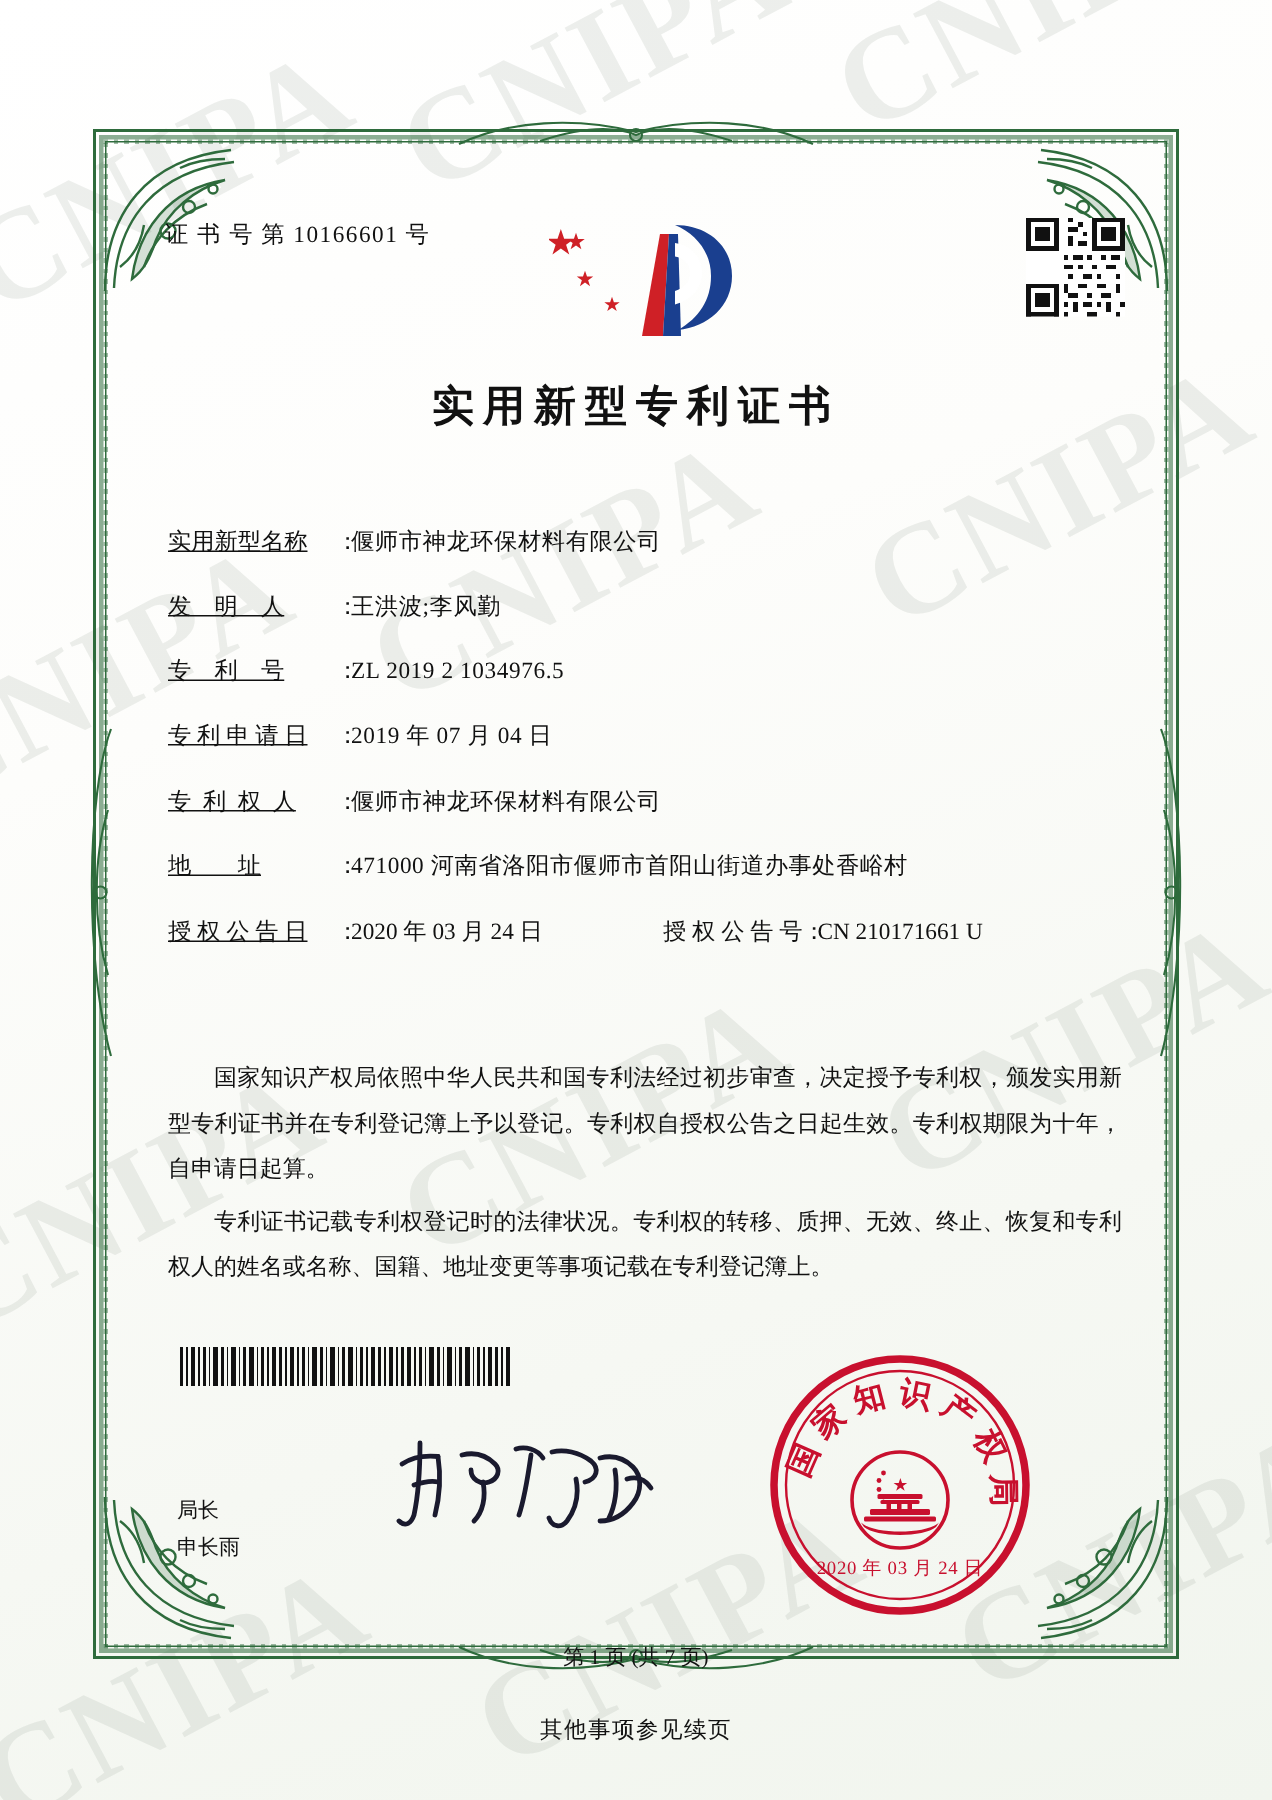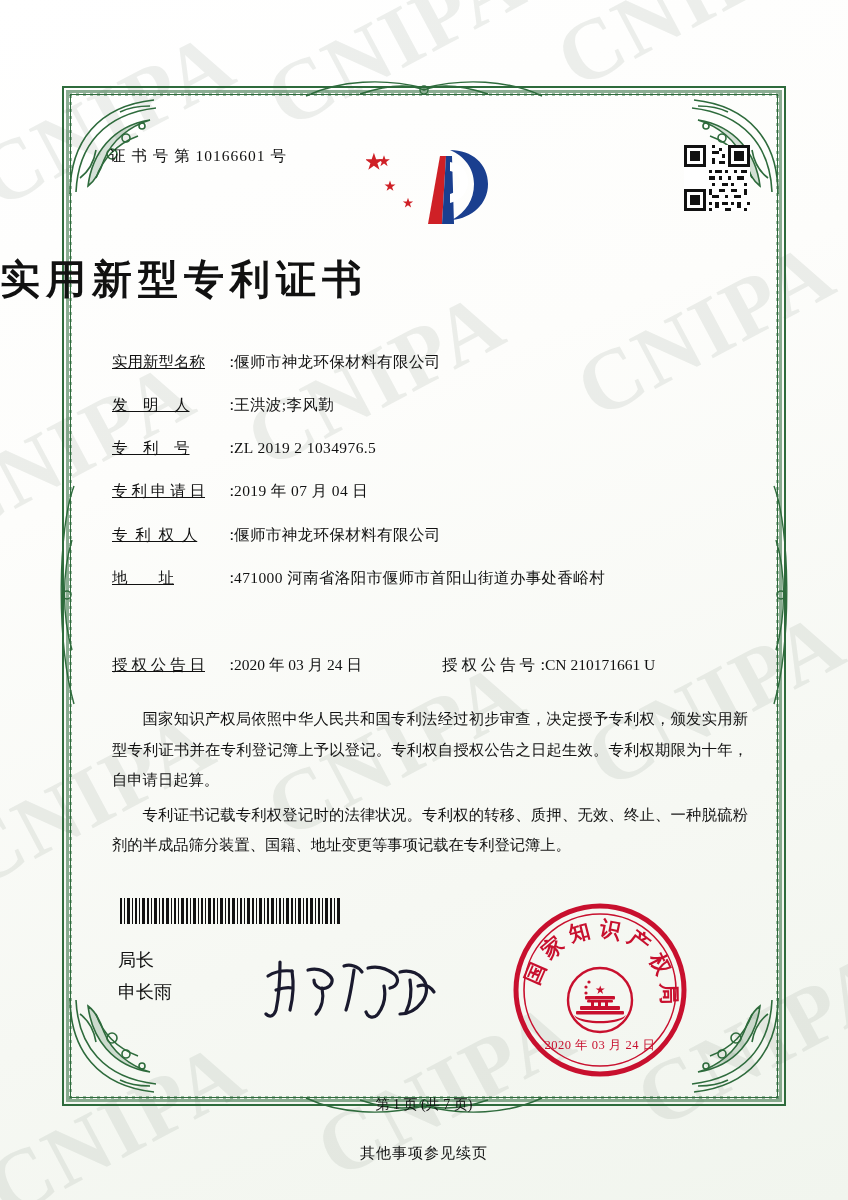--- a/index.html
+++ b/index.html
@@ -95,21 +95,22 @@
     position: absolute;
     left: 366px;
     top: 140px;
     width: 130px;
     height: 96px;
   }
   .title {
     position: absolute;
     left: 0; right: 0;
     top: 252px;
-    font-size: 40px;
+    text-align: center;
+    font-size: 28px;
     font-weight: bold;
     letter-spacing: 6px;
     color: #111;
     font-family: "Liberation Serif", "DejaVu Serif", serif;
   }
 
   
   .fields {
     position: absolute;
     left: 112px;
@@ -128,21 +129,21 @@
     width: 112px;
     flex: 0 0 112px;
     letter-spacing: 0px;
     white-space: pre;
     text-decoration: underline;
   }
   .field-colon { width: 10px; flex: 0 0 10px; }
   .field-value { flex: 1 1 auto; letter-spacing: 0.4px; }
 
   .row-inline { display: flex; align-items: baseline; margin-bottom: 23px; }
-  .inline-left { display: flex; align-items: flex-end; width: 330px; margin-top: 44px; }
+  .inline-left { display: flex; align-items: flex-end; width: 330px; }
   .inline-right { display: flex; align-items: baseline; text-align: right; }
   .inline-label { white-space: pre; }
 
   
   .paras {
     position: absolute;
     left: 112px;
     top: 700px;
     width: 636px;
     font-size: 15.3px;
@@ -156,22 +157,22 @@
   .barcode {
     position: absolute;
     left: 120px;
     top: 898px;
     width: 222px;
     height: 26px;
   }
   .sign-label {
     position: absolute;
     left: 118px;
-    top: 945px;
-    font-size: 18px;
+    top: 996px;
+    font-size: 14px;
     line-height: 1.75;
     color: #111;
   }
   .signature {
     position: absolute;
     left: 258px;
     top: 952px;
     width: 190px;
     height: 72px;
   }
@@ -432,21 +433,21 @@
       <span class="inline-right">
         <span class="inline-label">授 权 公 告 号</span>
         <span class="field-colon">：</span>
         <span>CN 210171661 U</span>
       </span>
     </div>
   </div>
 
   <div class="paras">
     <p>国家知识产权局依照中华人民共和国专利法经过初步审查，决定授予专利权，颁发实用新型专利证书并在专利登记簿上予以登记。专利权自授权公告之日起生效。专利权期限为十年，自申请日起算。</p>
-    <p>专利证书记载专利权登记时的法律状况。专利权的转移、质押、无效、终止、一种脱硫粉剂的半成品筛分装置、国籍、地址变更等事项记载在专利登记簿上。</p>
+    <p>专利证书记载专利权登记时的法律状况。专利权的转移、质押、无效、终止、恢复和专利权人的姓名或名称、国籍、地址变更等事项记载在专利登记簿上。</p>
   </div>
 
   <svg class="barcode" viewBox="0 0 222 26" shape-rendering="crispEdges">
     <rect width="222" height="26" fill="#ffffff" fill-opacity="0"></rect>
     <g fill="#111111">
       <rect x="0" y="0" width="2" height="26"></rect>
         <rect x="4" y="0" width="1" height="26"></rect>
       <rect x="7" y="0" width="3" height="26"></rect>
         <rect x="12" y="0" width="1" height="26"></rect>
       <rect x="15" y="0" width="2" height="26"></rect>

